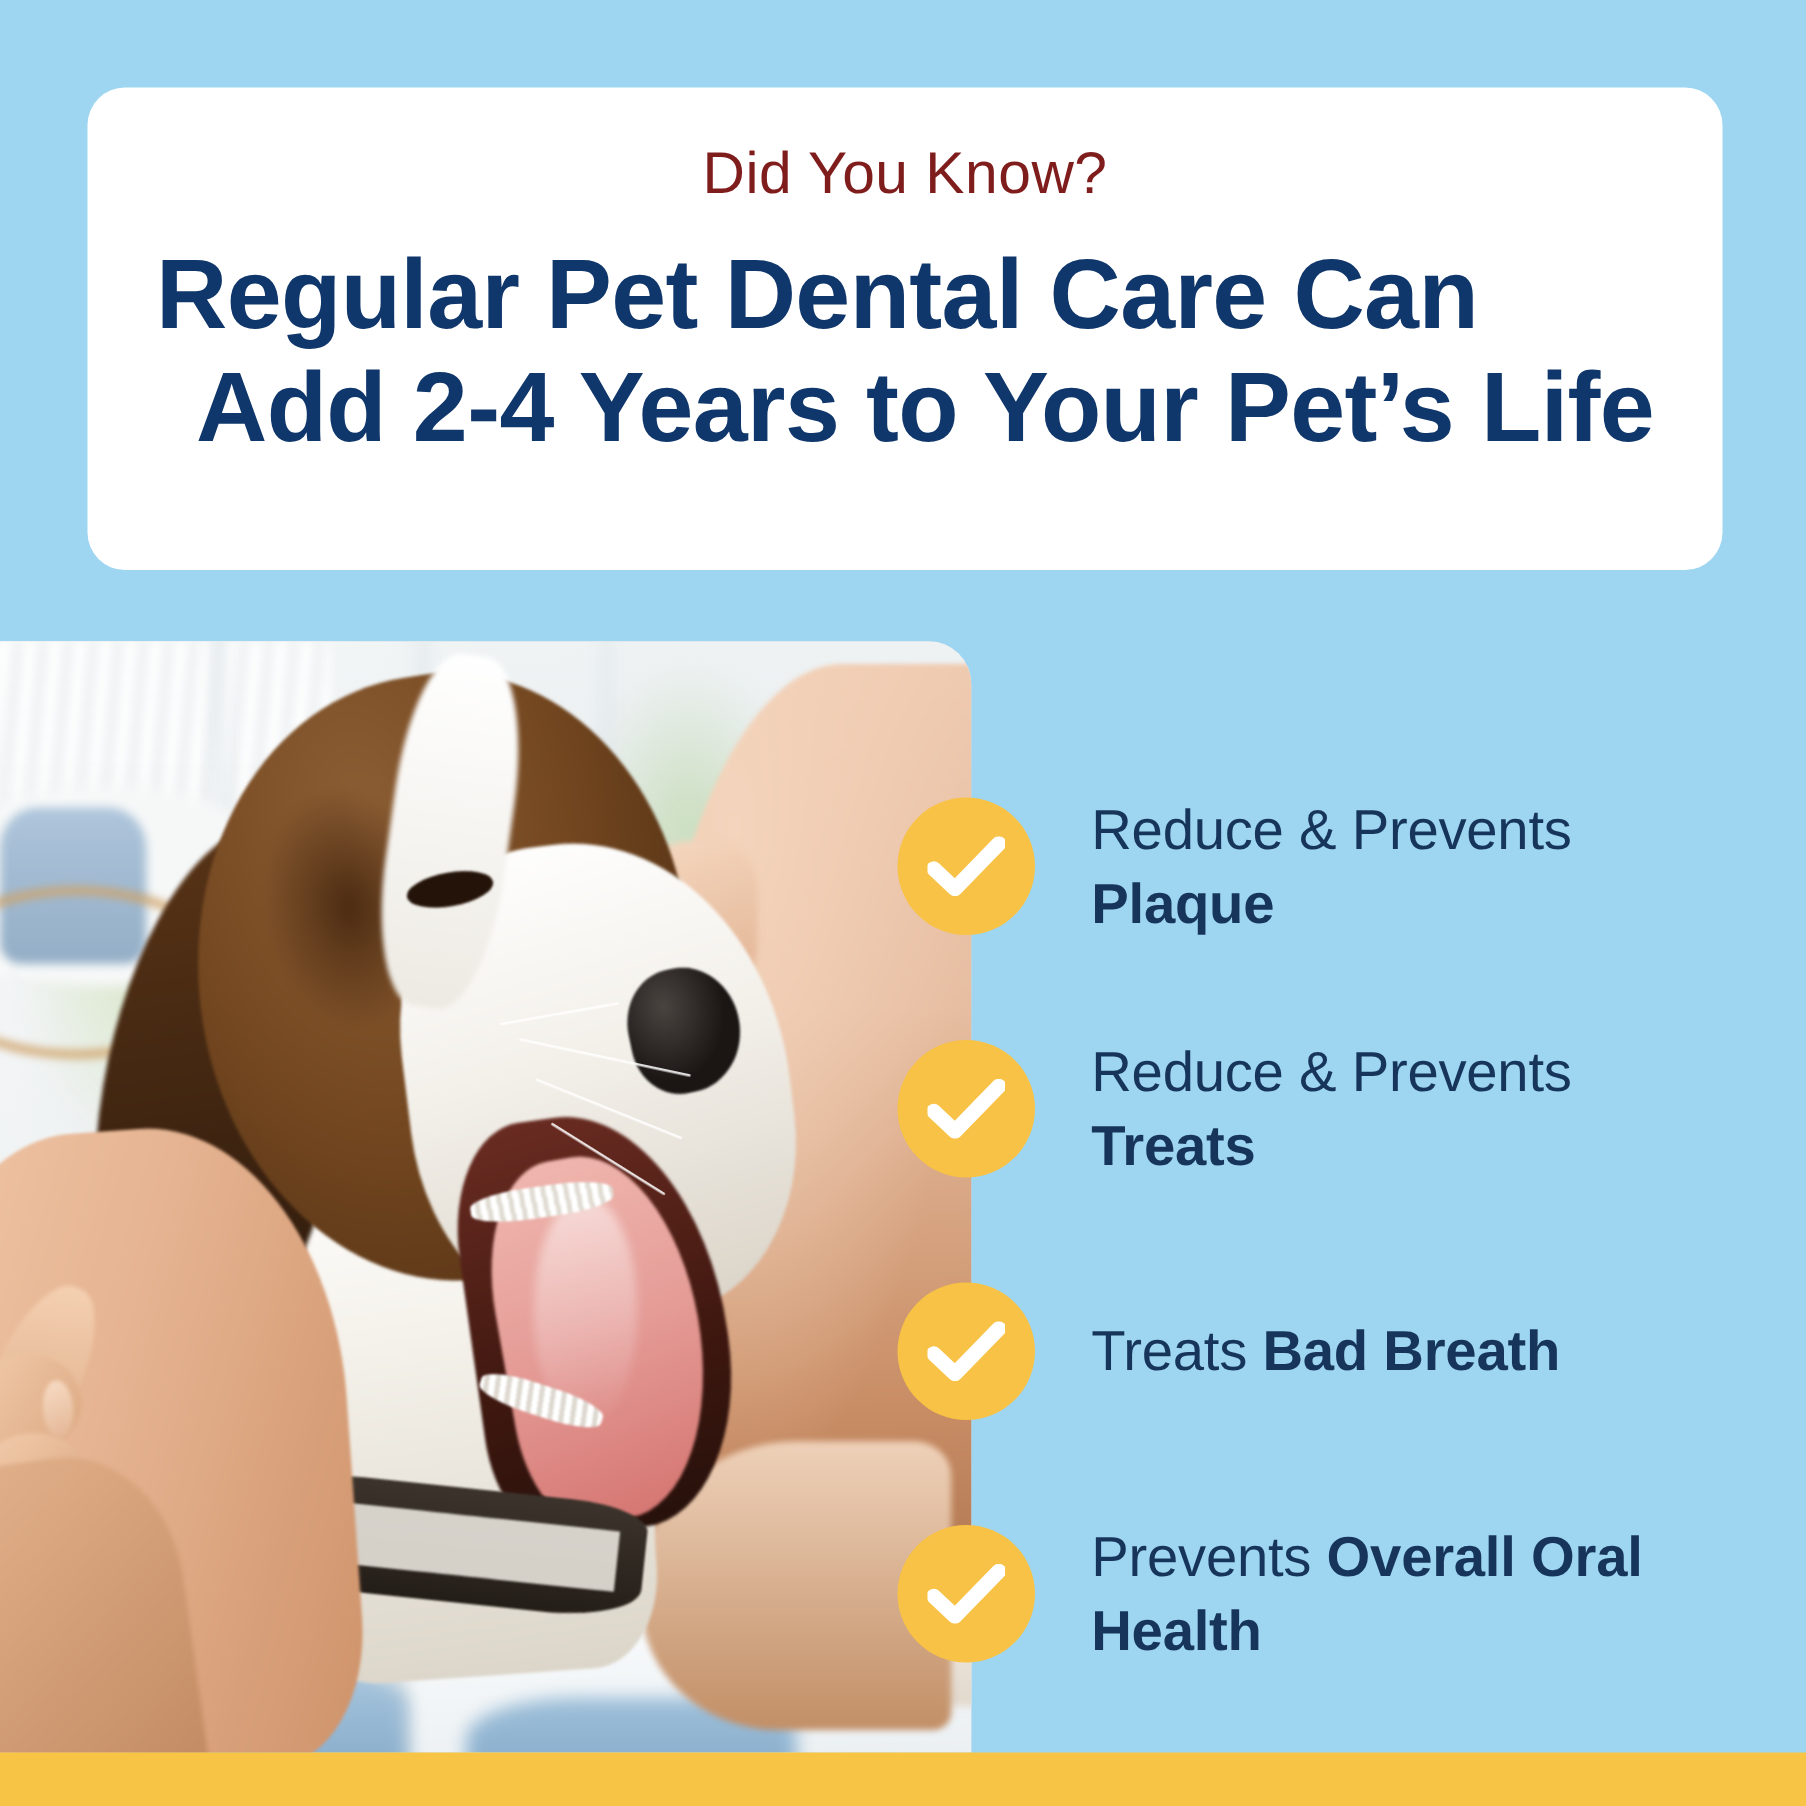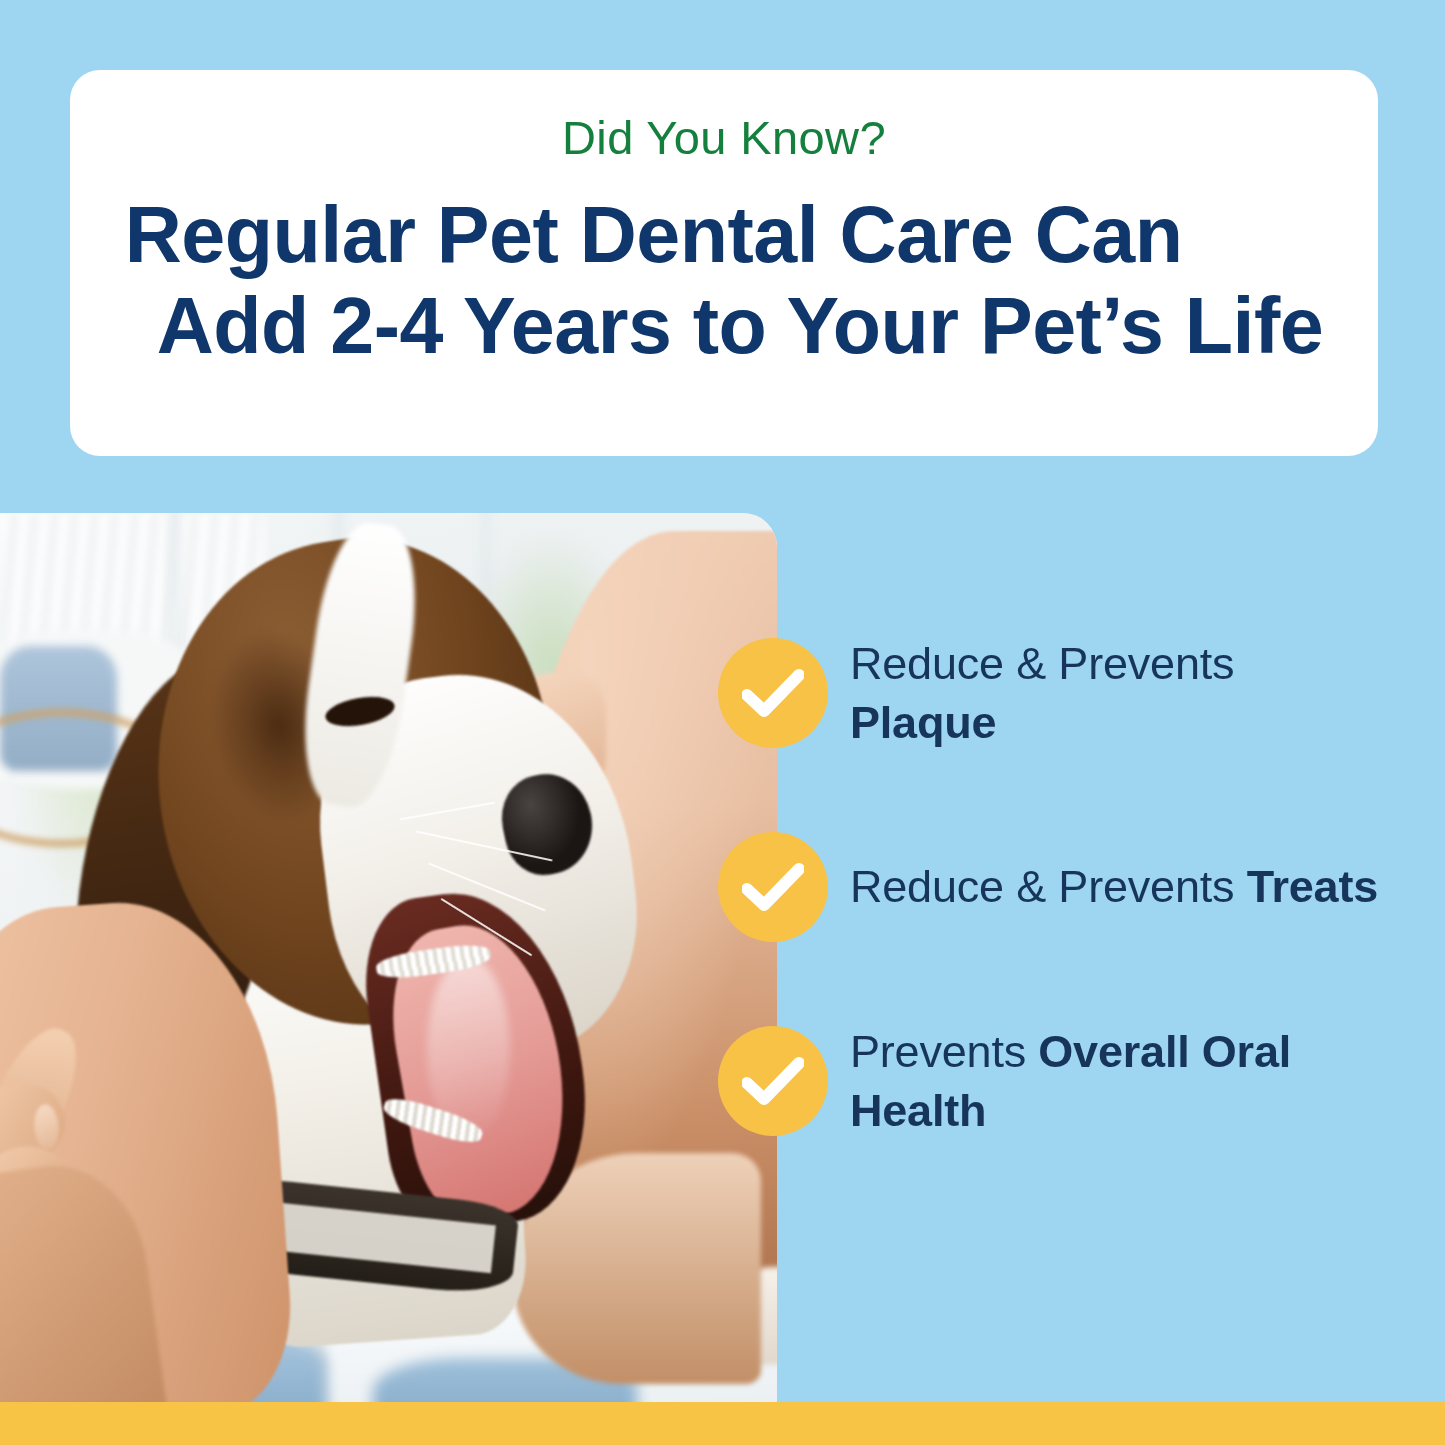--- a/index.html
+++ b/index.html
@@ -34,21 +34,21 @@
     display: flex;
     flex-direction: column;
     align-items: center;
     justify-content: flex-start;
     padding-top: 42px;
   }
   .eyebrow {
     font-size: 47px;
     font-weight: 300;
     letter-spacing: 0.4px;
-    color: #15803d;
+    color: #7f1d1d;
     line-height: 1.1;
   }
   .headline {
     margin-top: 26px;
     text-align: left;
     font-size: 79px;
     font-weight: 700;
     color: #10376B;
     line-height: 1.15;
     letter-spacing: -0.5px;
@@ -521,21 +521,21 @@
     z-index: 3;
   }
   .check-badge svg {
     position: absolute;
     left: 50%;
     top: 50%;
     transform: translate(-50%, -50%);
     display: block;
   }
   .check-text {
-    margin-left: 22px;
+    margin-left: 45px;
     color: #17355B;
     font-size: 45px;
     line-height: 1.32;
     font-weight: 400;
     letter-spacing: -0.2px;
   }
   .check-text b {
     font-weight: 700;
   }
 
@@ -642,28 +642,38 @@
       <div class="check-badge">
         <svg width="62" height="48" viewBox="0 0 62 48" aria-hidden="true">
           <path d="M5 26 L22 42 L57 6" fill="none" stroke="#FFFFFF" stroke-width="12" stroke-linecap="round" stroke-linejoin="round"></path>
         </svg>
       </div>
       <div class="check-text">
         <span>Reduce &amp; Prevents </span><b>Treats</b>
       </div>
     </div>
 
-
     <div class="check-row">
       <div class="check-badge">
         <svg width="62" height="48" viewBox="0 0 62 48" aria-hidden="true">
           <path d="M5 26 L22 42 L57 6" fill="none" stroke="#FFFFFF" stroke-width="12" stroke-linecap="round" stroke-linejoin="round"></path>
         </svg>
       </div>
       <div class="check-text">
+        <span>Treats </span><b>Bad Breath</b>
+      </div>
+    </div>
+
+    <div class="check-row">
+      <div class="check-badge">
+        <svg width="62" height="48" viewBox="0 0 62 48" aria-hidden="true">
+          <path d="M5 26 L22 42 L57 6" fill="none" stroke="#FFFFFF" stroke-width="12" stroke-linecap="round" stroke-linejoin="round"></path>
+        </svg>
+      </div>
+      <div class="check-text">
         <span>Prevents </span><b>Overall Oral Health</b>
       </div>
     </div>
 
   </div>
 
   <div class="bottom-bar"></div>
 
 </div>
 

